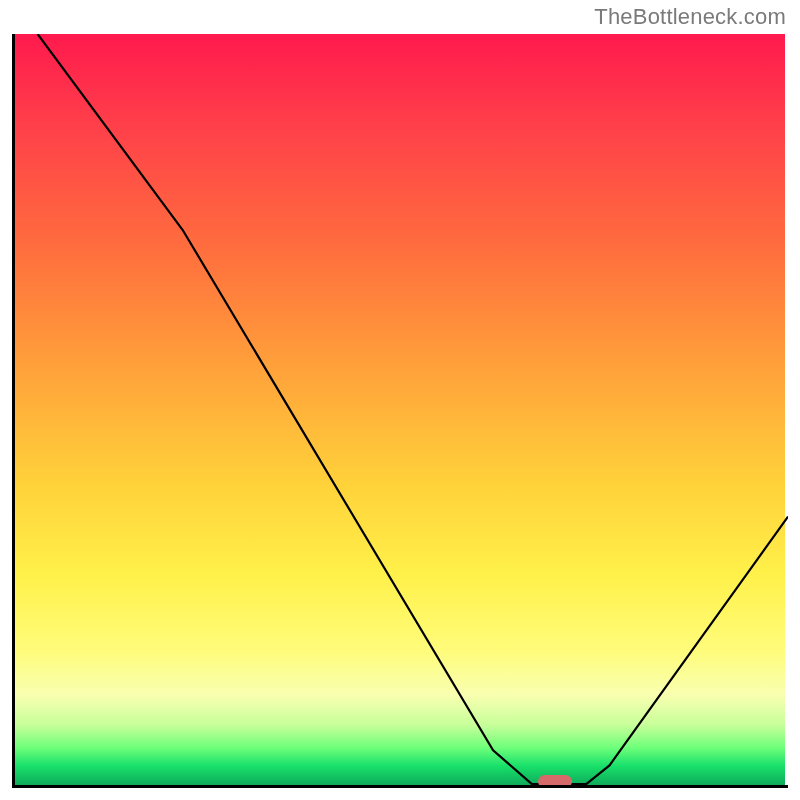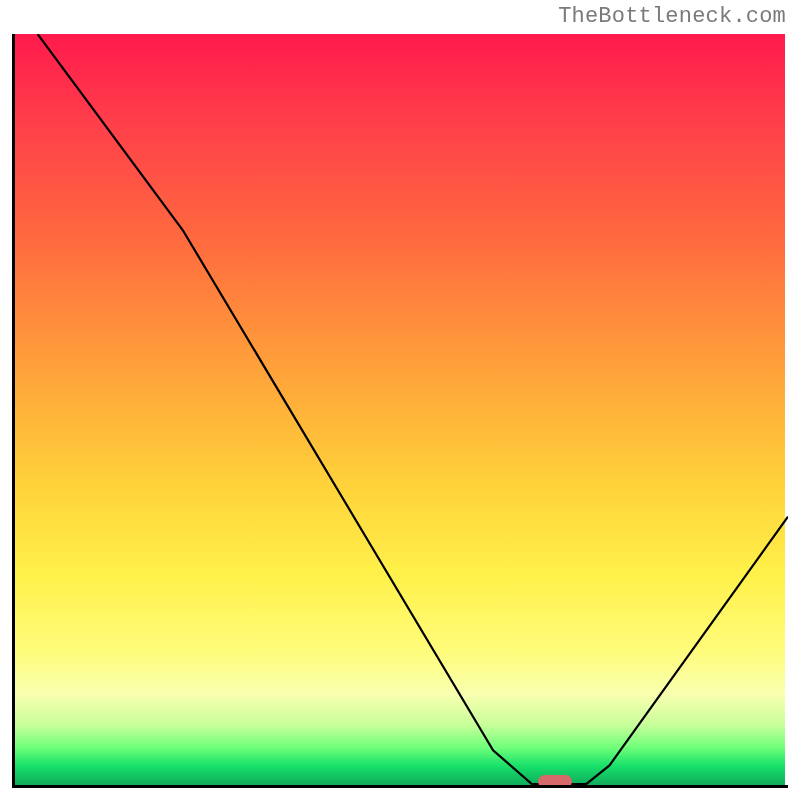--- a/index.html
+++ b/index.html
@@ -7,21 +7,20 @@
     padding: 0;
     width: 800px;
     height: 800px;
     background: #ffffff;
     font-family: Arial, Helvetica, sans-serif;
   }
   .container {
     position: relative;
     width: 800px;
     height: 588px;
-    font-family: Liberation Mono, monospace;
   }
   .watermark {
     position: absolute;
     top: 4px;
     right: 14px;
     font-size: 22px;
     color: #7a7a7a;
     font-weight: 500;
     letter-spacing: 0.2px;
   }

